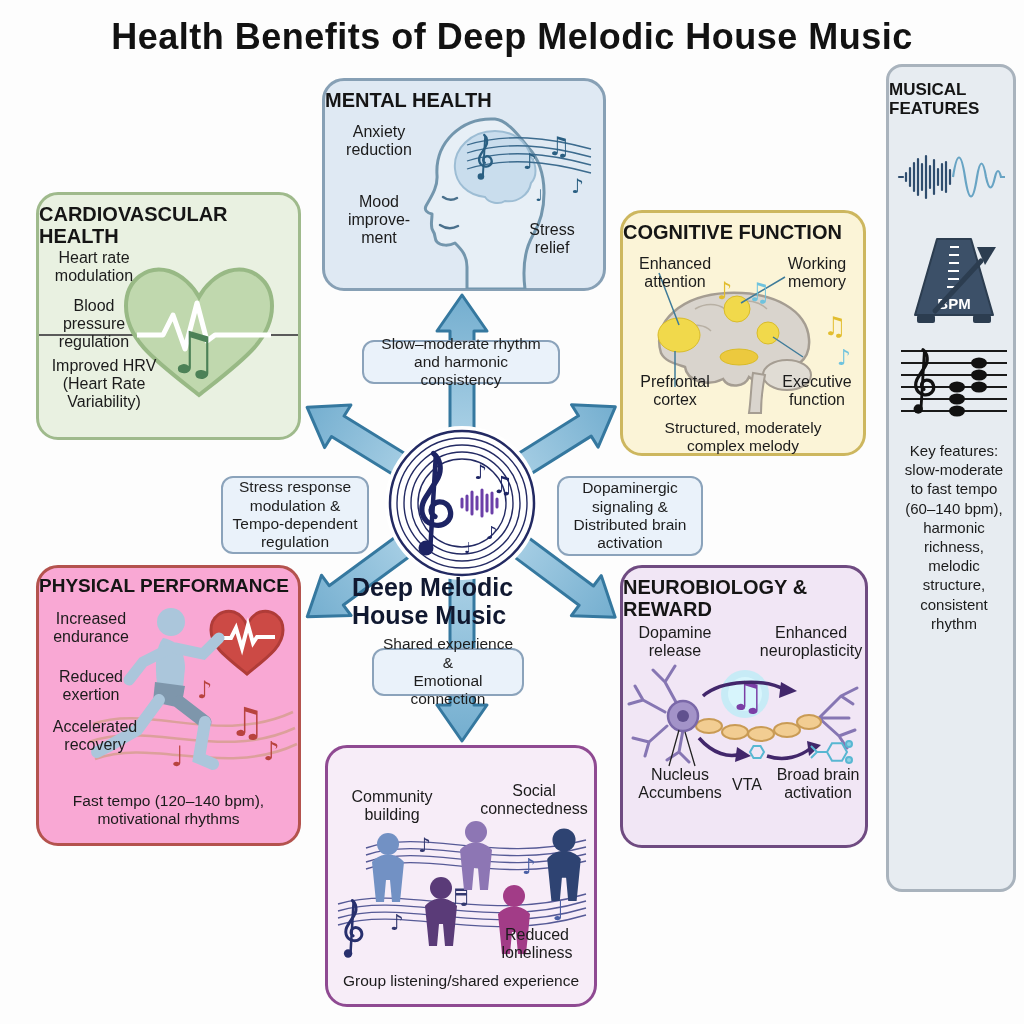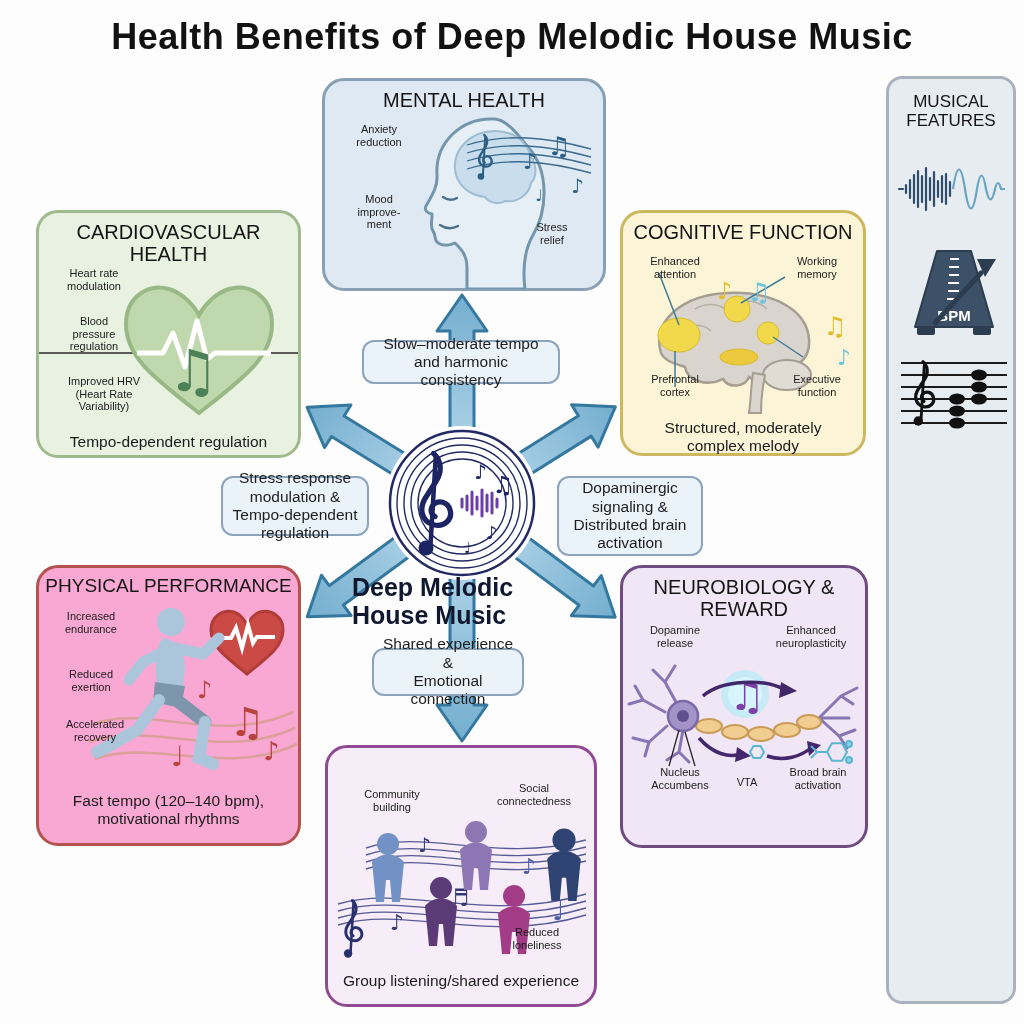--- a/index.html
+++ b/index.html
@@ -1,20 +1,20 @@
 <!DOCTYPE html>
 <html><head>
 <meta charset="utf-8">
 <style>
   html,body{margin:0;padding:0}
   body{width:1024px;height:1024px;background:#fdfdfd;font-family:"Liberation Sans",sans-serif;position:relative;overflow:hidden}
   .title{position:absolute;left:0;top:16px;width:100%;text-align:center;font-size:36px;font-weight:800;color:#121212;letter-spacing:.5px}
   .box{position:absolute;border-radius:22px;border:3px solid;box-sizing:border-box;z-index:1}
-  .bt{margin:0;position:absolute;left:0;right:0;top:8px;text-align:center;font-size:20px;font-weight:400;line-height:1.1;white-space:pre-line;color:#151515}
-  .lbl{position:absolute;font-size:11px;font-weight:500;line-height:1.14;color:#1b1b1b;white-space:pre-line;text-align:center}
+  .bt{margin:0;position:absolute;left:0;right:0;top:8px;font-size:20px;font-weight:700;line-height:1.1;white-space:pre-line;color:#151515}
+  .lbl{position:absolute;font-size:16px;font-weight:500;line-height:1.14;color:#1b1b1b;white-space:pre-line;text-align:center}
   .ftr{position:absolute;left:0;right:0;text-align:center;font-size:15.5px;color:#1b1b1b;white-space:pre-line;line-height:1.15}
   .pill{position:absolute;background:#eaf2fa;border:2.5px solid #8ba3bb;border-radius:12px;display:flex;align-items:center;justify-content:center;text-align:center;font-size:15.5px;line-height:1.18;white-space:pre-line;color:#1d1d1d;z-index:3;padding:4px 8px;box-sizing:border-box}
   .mental{background:#dfe9f3;border-color:#87a0b5}
   .cardio{background:#e9f1e1;border-color:#9fba8c}
   .cog{background:#fbf4d7;border-color:#cdb75f}
   .phys{background:#f9a8d4;border-color:#b4534e}
   .neuro{background:#f1e6f5;border-color:#6f4b81}
   .social{background:#f7edf8;border-color:#8f4a92}
   .musical{background:#e7ecf1;border-color:#a9b3bd;border-radius:16px}
   .abs{position:absolute}
@@ -62,38 +62,37 @@
   </svg>
   <div class="lbl" style="left:8px;top:42px;width:92px">Anxiety
 reduction</div>
   <div class="lbl" style="left:8px;top:112px;width:92px">Mood
 improve-
 ment</div>
   <div class="lbl" style="left:184px;top:140px;width:86px">Stress
 relief</div>
 </div>
 
-<div class="box cardio" style="left:36px;top:210px;width:265px;height:248px">
+<div class="box cardio" style="left:36px;top:192px;width:265px;height:248px">
   <h2 class="bt">CARDIOVASCULAR
 HEALTH</h2>
   <svg class="abs" style="left:0;top:50px" width="259" height="168" viewBox="0 0 259 168">
     <path d="M0 90 L259 90" stroke="#5a5a5a" stroke-width="2"></path>
     <path d="M160 150 C 117 116 87 95 87 61 C 87 34 109 20 130 26 C 143 30 154 41 160 52 C 166 41 177 30 190 26 C 211 20 233 34 233 61 C 233 95 203 116 160 150 Z" fill="#c0d8ae" stroke="#98b985" stroke-width="4"></path>
     <polyline points="98,90 124,90 134,70 146,104 158,58 168,96 176,90 232,90" fill="none" stroke="#ffffff" stroke-width="5" stroke-linejoin="round"></polyline>
     <text class="note" x="128" y="128" font-size="58" fill="#4c8157">♫</text>
   </svg>
   <div class="lbl" style="left:0;top:54px;width:110px">Heart rate
 modulation</div>
   <div class="lbl" style="left:0;top:102px;width:110px">Blood
 pressure
 regulation</div>
   <div class="lbl" style="left:0;top:162px;width:130px">Improved HRV
 (Heart Rate
 Variability)</div>
-  <div class="ftr" style="top:220px">Tempo-dependent regulation</div>
 </div>
 
 <div class="box cog" style="left:620px;top:210px;width:246px;height:246px">
   <h2 class="bt">COGNITIVE FUNCTION</h2>
   <svg class="abs" style="left:12px;top:56px" width="222" height="148" viewBox="0 0 222 148">
     <path d="M26 84 C 16 52 48 26 92 24 C 140 22 172 42 174 70 C 176 92 158 102 142 100 C 138 112 124 116 114 108 C 110 118 94 120 88 110 C 72 118 52 112 50 98 C 38 94 30 92 26 84 Z" fill="#d9d4cd" stroke="#a59d92" stroke-width="2.5"></path>
     <ellipse cx="152" cy="106" rx="24" ry="15" fill="#e0dcd4" stroke="#a59d92" stroke-width="2"></ellipse>
     <path d="M118 104 C 116 116 116 130 114 144 L 126 144 C 126 130 128 116 130 106 Z" fill="#d9d4cd" stroke="#a59d92" stroke-width="2"></path>
     <path d="M60 40 C 70 34 82 34 90 40 M100 34 C 112 30 124 32 132 40 M50 60 C 60 54 70 56 76 62" stroke="#b8b0a4" stroke-width="1.5" fill="none"></path>
     <ellipse cx="44" cy="66" rx="21" ry="17" fill="#f1d94b" stroke="#d9bc2a"></ellipse>
@@ -215,21 +214,21 @@
   </svg>
   <div class="lbl" style="left:8px;top:40px;width:112px">Community
 building</div>
   <div class="lbl" style="left:146px;top:34px;width:120px">Social
 connectedness</div>
   <div class="lbl" style="left:158px;top:178px;width:102px">Reduced
 loneliness</div>
   <div class="ftr" style="top:224px">Group listening/shared experience</div>
 </div>
 
-<div class="box musical" style="left:886px;top:76px;width:130px;height:928px">
+<div class="box musical" style="left:886px;top:64px;width:130px;height:828px">
   <h2 class="bt" style="font-size:17px;top:14px">MUSICAL
 FEATURES</h2>
   <svg class="abs" style="left:8px;top:78px" width="110" height="64" viewBox="0 0 110 64">
     <g stroke="#2f4d6e" stroke-width="2.2" stroke-linecap="round">
       <path d="M2 32 L6 32"></path>
         <path d="M9 28 L9 36"></path>
         <path d="M13 23 L13 41"></path>
         <path d="M17 18 L17 46"></path>
         <path d="M21 14 L21 50"></path>
         <path d="M25 19 L25 45"></path>
@@ -261,20 +260,30 @@
     <use href="#clef" transform="translate(12,2) scale(0.47)" style="color:#111"></use>
     <g fill="#111">
       <ellipse cx="62" cy="42" rx="8" ry="5.5"></ellipse>
         <ellipse cx="62" cy="54" rx="8" ry="5.5"></ellipse>
         <ellipse cx="62" cy="66" rx="8" ry="5.5"></ellipse>
       <ellipse cx="84" cy="18" rx="8" ry="5.5"></ellipse>
         <ellipse cx="84" cy="30" rx="8" ry="5.5"></ellipse>
         <ellipse cx="84" cy="42" rx="8" ry="5.5"></ellipse>
     </g>
   </svg>
+  <div class="lbl" style="left:0;top:374px;width:130px;font-size:15px;line-height:1.28">Key features:
+slow-moderate
+to fast tempo
+(60–140 bpm),
+harmonic
+richness,
+melodic
+structure,
+consistent
+rhythm</div>
 </div>
 
 <svg id="arrows" width="1024" height="1024" viewBox="0 0 1024 1024">
   <g fill="url(#ag)" stroke="#35789f" stroke-width="3" stroke-linejoin="round">
     <g transform="translate(462,503) rotate(-90)">
         <polygon points="0,-12 172,-12 172,-25 208,0 172,25 172,12 0,12"></polygon>
       </g>
     <g transform="translate(462,503) rotate(90)">
         <polygon points="0,-12 202,-12 202,-25 238,0 202,25 202,12 0,12"></polygon>
       </g>
@@ -286,23 +295,23 @@
       </g>
     <g transform="translate(462,503) rotate(143.7)">
         <polygon points="0,-12 156,-12 156,-25 192,0 156,25 156,12 0,12"></polygon>
       </g>
     <g transform="translate(462,503) rotate(36.7)">
         <polygon points="0,-12 155,-12 155,-25 191,0 155,25 155,12 0,12"></polygon>
       </g>
   </g>
 </svg>
 
-<div class="pill" style="left:362px;top:340px;width:198px;height:44px">Slow–moderate tempo
+<div class="pill" style="left:362px;top:340px;width:198px;height:44px">Slow–moderate rhythm
 and harmonic consistency</div>
-<div class="pill" style="left:221px;top:476px;width:148px;height:60px">Stress response
+<div class="pill" style="left:221px;top:476px;width:148px;height:78px">Stress response
 modulation &amp;
 Tempo-dependent
 regulation</div>
 <div class="pill" style="left:557px;top:476px;width:146px;height:80px">Dopaminergic
 signaling &amp;
 Distributed brain
 activation</div>
 <div class="pill" style="left:372px;top:648px;width:152px;height:48px">Shared experience &amp;
 Emotional connection</div>
 

